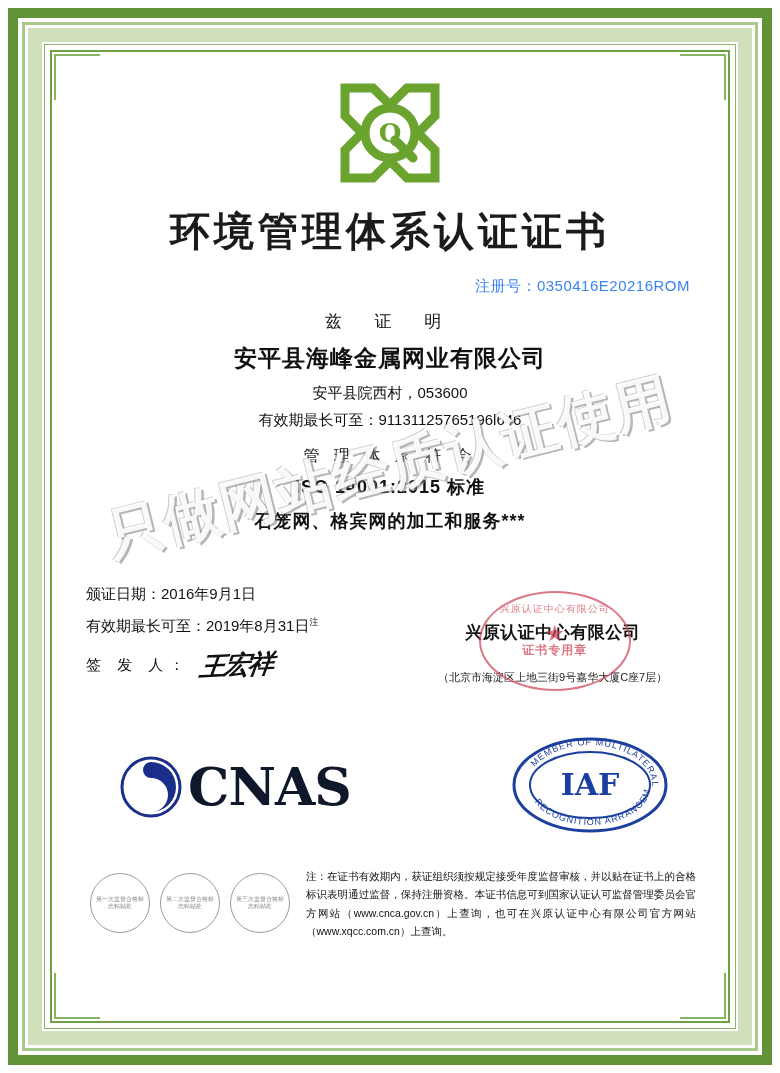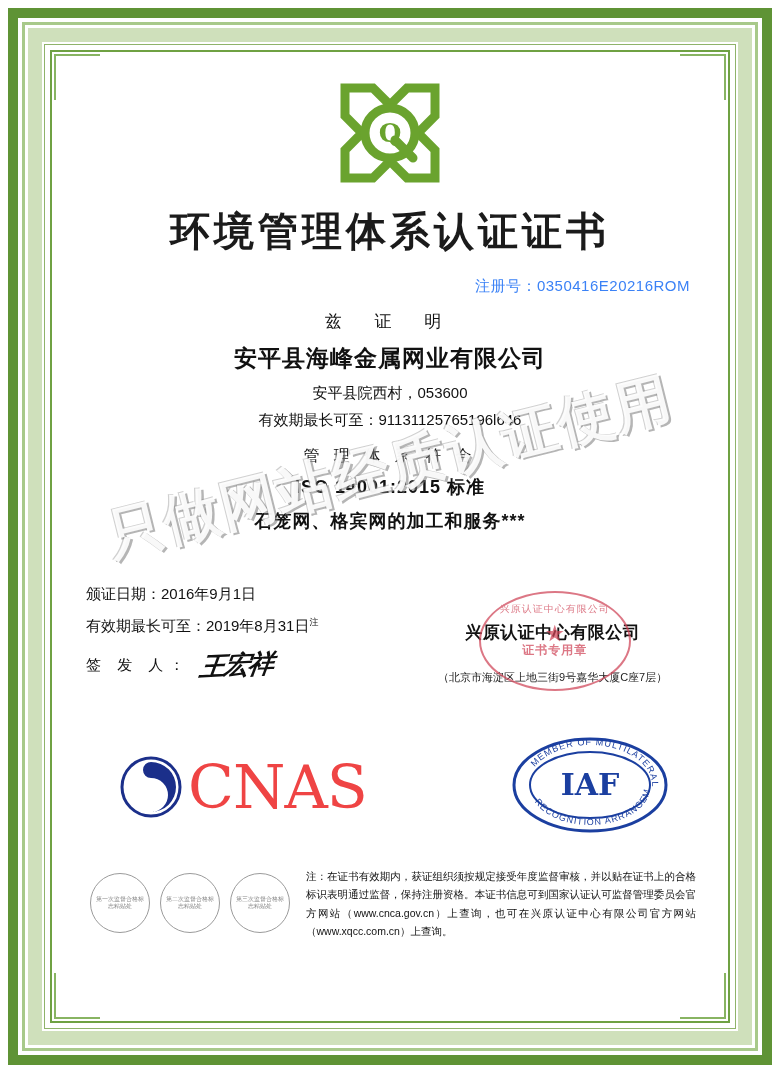--- a/index.html
+++ b/index.html
@@ -237,23 +237,23 @@
 
   
   .accred-row {
     display: flex;
     align-items: center;
     margin-top: 40px;
     padding-left: 40px;
   }
   .cnas-logo-text {
     font-family: "DejaVu Serif", serif;
-    font-size: 60px;
-    font-weight: normal;
-    color: #ef4444;
+    font-size: 52px;
+    font-weight: bold;
+    color: #0f172a;
     letter-spacing: -1px;
     line-height: 1;
   }
   .cnas-mark {
     width: 62px; height: 62px;
     margin-right: 6px;
   }
   .cnas-side {
     margin-left: 16px;
     color: #111;

